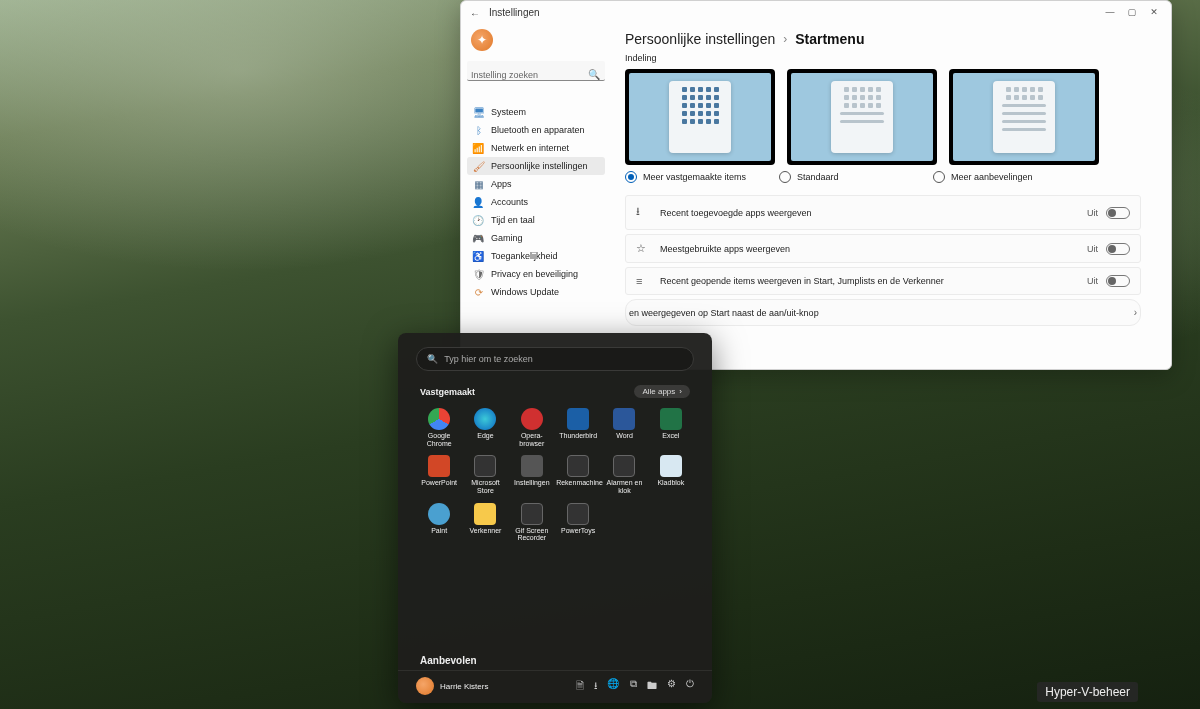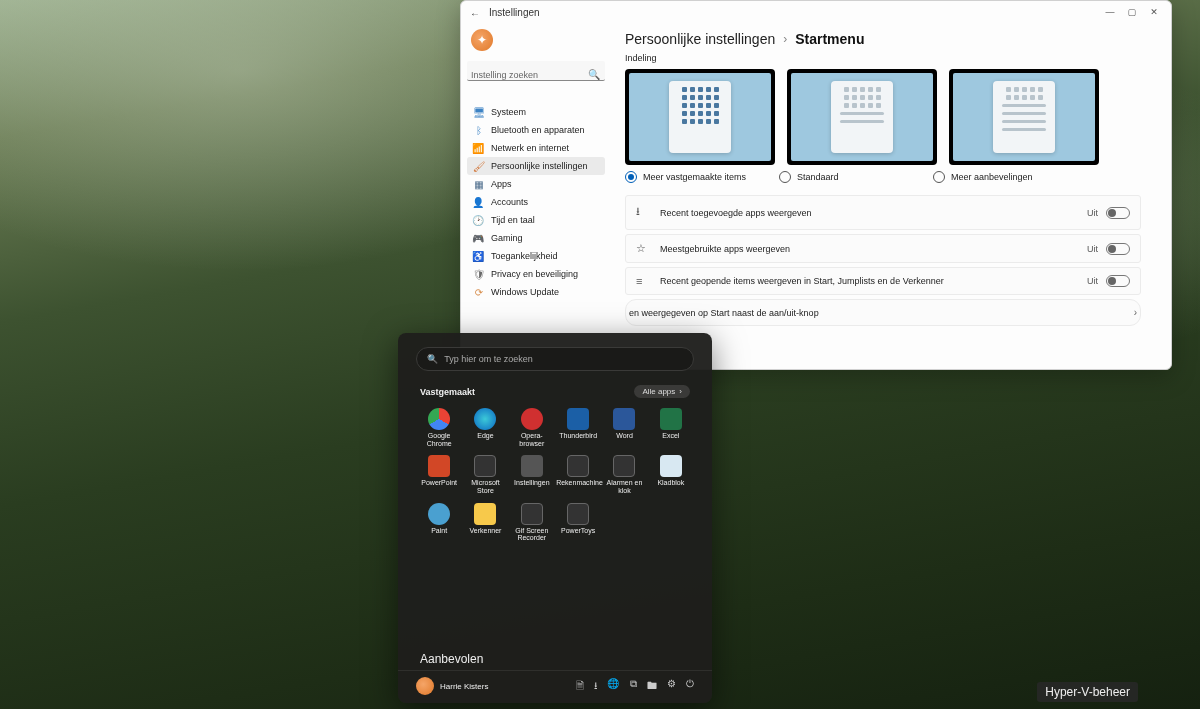--- a/index.html
+++ b/index.html
@@ -53,21 +53,21 @@
 .start-menu { position:absolute; left:398px; top:333px; width:314px; height:370px; background:rgba(30,30,28,0.96); border-radius:8px; box-shadow: 0 8px 32px rgba(0,0,0,0.5); padding:14px 18px 8px 18px; display:flex; flex-direction:column; }
 .sm-search { background:#1a1a18; border:1px solid #3a3a38; border-radius:14px; height:24px; display:flex; align-items:center; padding:0 10px; font-size:9px; color:#aaa; gap:6px; }
 .sm-header { display:flex; align-items:center; margin:14px 4px 8px 4px; }
 .sm-header .label { font-size:9px; color:#eee; font-weight:600; }
 .sm-header .allapps { margin-left:auto; background:#3a3a38; border-radius:10px; padding:2px 8px; font-size:8px; color:#ddd; cursor:pointer; display:flex; align-items:center; gap:4px; }
 .app-grid { display:grid; grid-template-columns: repeat(6, 1fr); gap:2px 0; }
 .app-tile { display:flex; flex-direction:column; align-items:center; cursor:pointer; padding:2px 0 4px 0; }
 .app-icon { width:22px; height:22px; border-radius:4px; margin-bottom:2px; display:flex; align-items:center; justify-content:center; font-size:12px; color:#fff; }
 .app-label { font-size:7px; color:#eee; text-align:center; line-height:1.1; max-width:44px; }
 .sm-recommended { margin-top:auto; }
-.sm-recommended .label { font-size:12px; color:#eee; font-weight:400; margin:8px 4px 4px 4px; }
+.sm-recommended .label { font-size:10px; color:#eee; font-weight:700; margin:8px 4px 4px 4px; }
 .sm-recommended .desc { font-size:8px; color:#aaa; line-height:1.3; margin:0 4px 12px 4px; }
 .sm-recommended .desc a { color:#bbb; text-decoration:underline; cursor:pointer; }
 .sm-footer { border-top:1px solid rgba(255,255,255,0.08); margin: 0 -18px; padding:6px 18px 0 18px; display:flex; align-items:center; }
 .sm-footer .user { display:flex; align-items:center; gap:6px; font-size:8px; color:#eee; cursor:pointer; }
 .sm-footer .user .uavatar { width:18px; height:18px; border-radius:50%; background:radial-gradient(circle at 40% 40%, #f5a568, #e07828); }
 .sm-footer .tray { margin-left:auto; display:flex; gap:10px; font-size:10px; color:#ccc; }
 .sm-footer .tray span { cursor:pointer; }
 
 .taskbar-label { position:absolute; right:62px; bottom:7px; background:rgba(40,40,40,0.85); color:#eee; font-size:12px; padding:3px 8px; border-radius:3px; }
 

